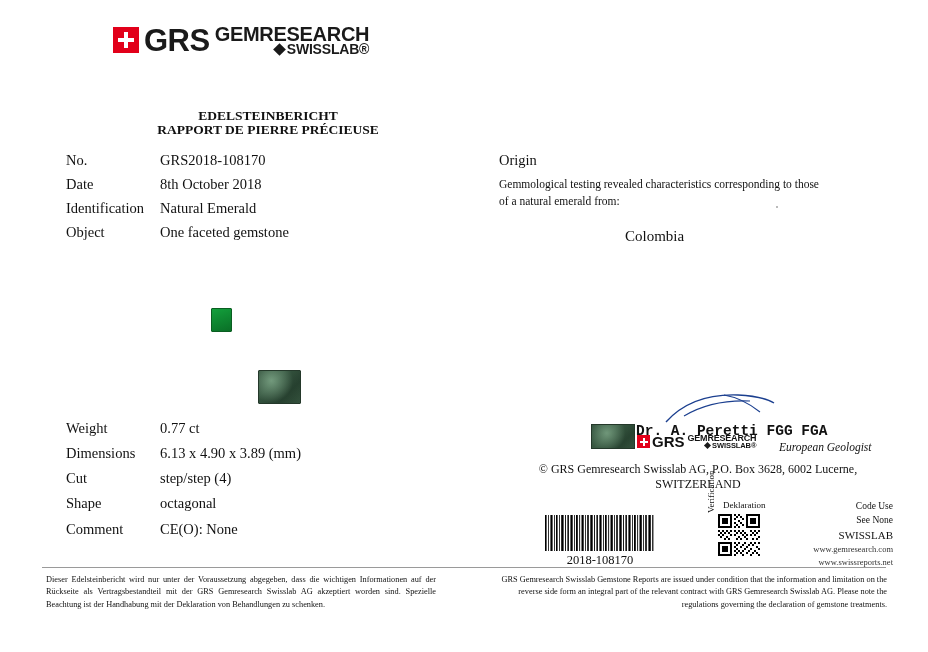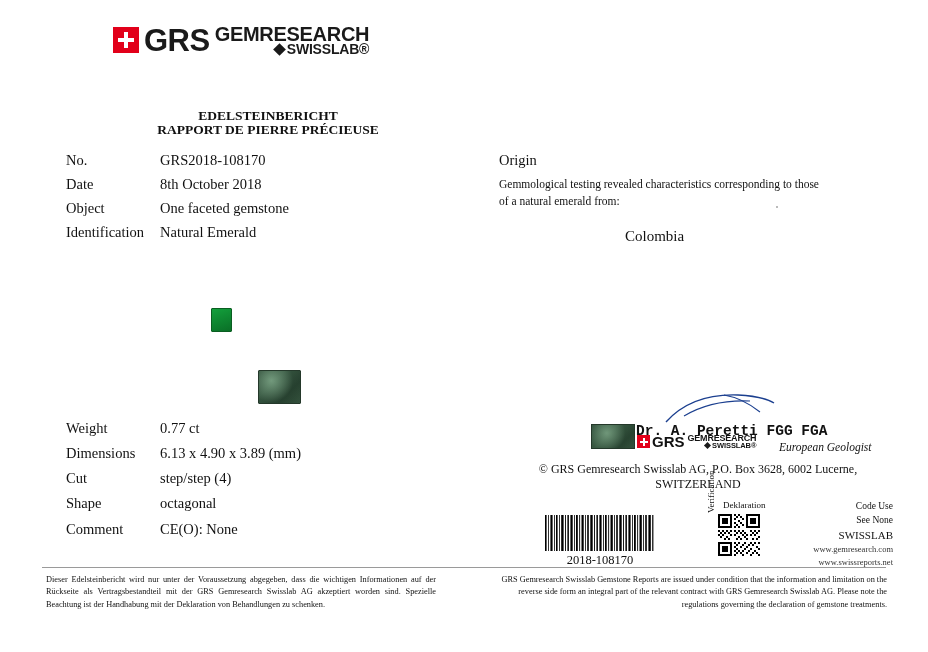--- a/index.html
+++ b/index.html
@@ -435,26 +435,26 @@
   <div class="info-left">
     <div class="info-row">
       <span class="info-label">No.</span>
       <span class="info-value">GRS2018-108170</span>
     </div>
     <div class="info-row">
       <span class="info-label">Date</span>
       <span class="info-value">8th October 2018</span>
     </div>
     <div class="info-row">
+      <span class="info-label">Identification</span>
+      <span class="info-value">Natural Emerald</span>
+    </div>
+    <div class="info-row">
       <span class="info-label">Object</span>
       <span class="info-value">One faceted gemstone</span>
-    </div>
-    <div class="info-row">
-      <span class="info-label">Identification</span>
-      <span class="info-value">Natural Emerald</span>
     </div>
   </div>
 
   <div class="origin-title">Origin</div>
   <div class="origin-text">Gemmological testing revealed characteristics corresponding to those of a natural emerald from:</div>
   <div class="origin-country">Colombia</div>
   <div class="origin-dot"></div>
 
   <div class="gem-small"></div>
   <div class="gem-large"></div>

